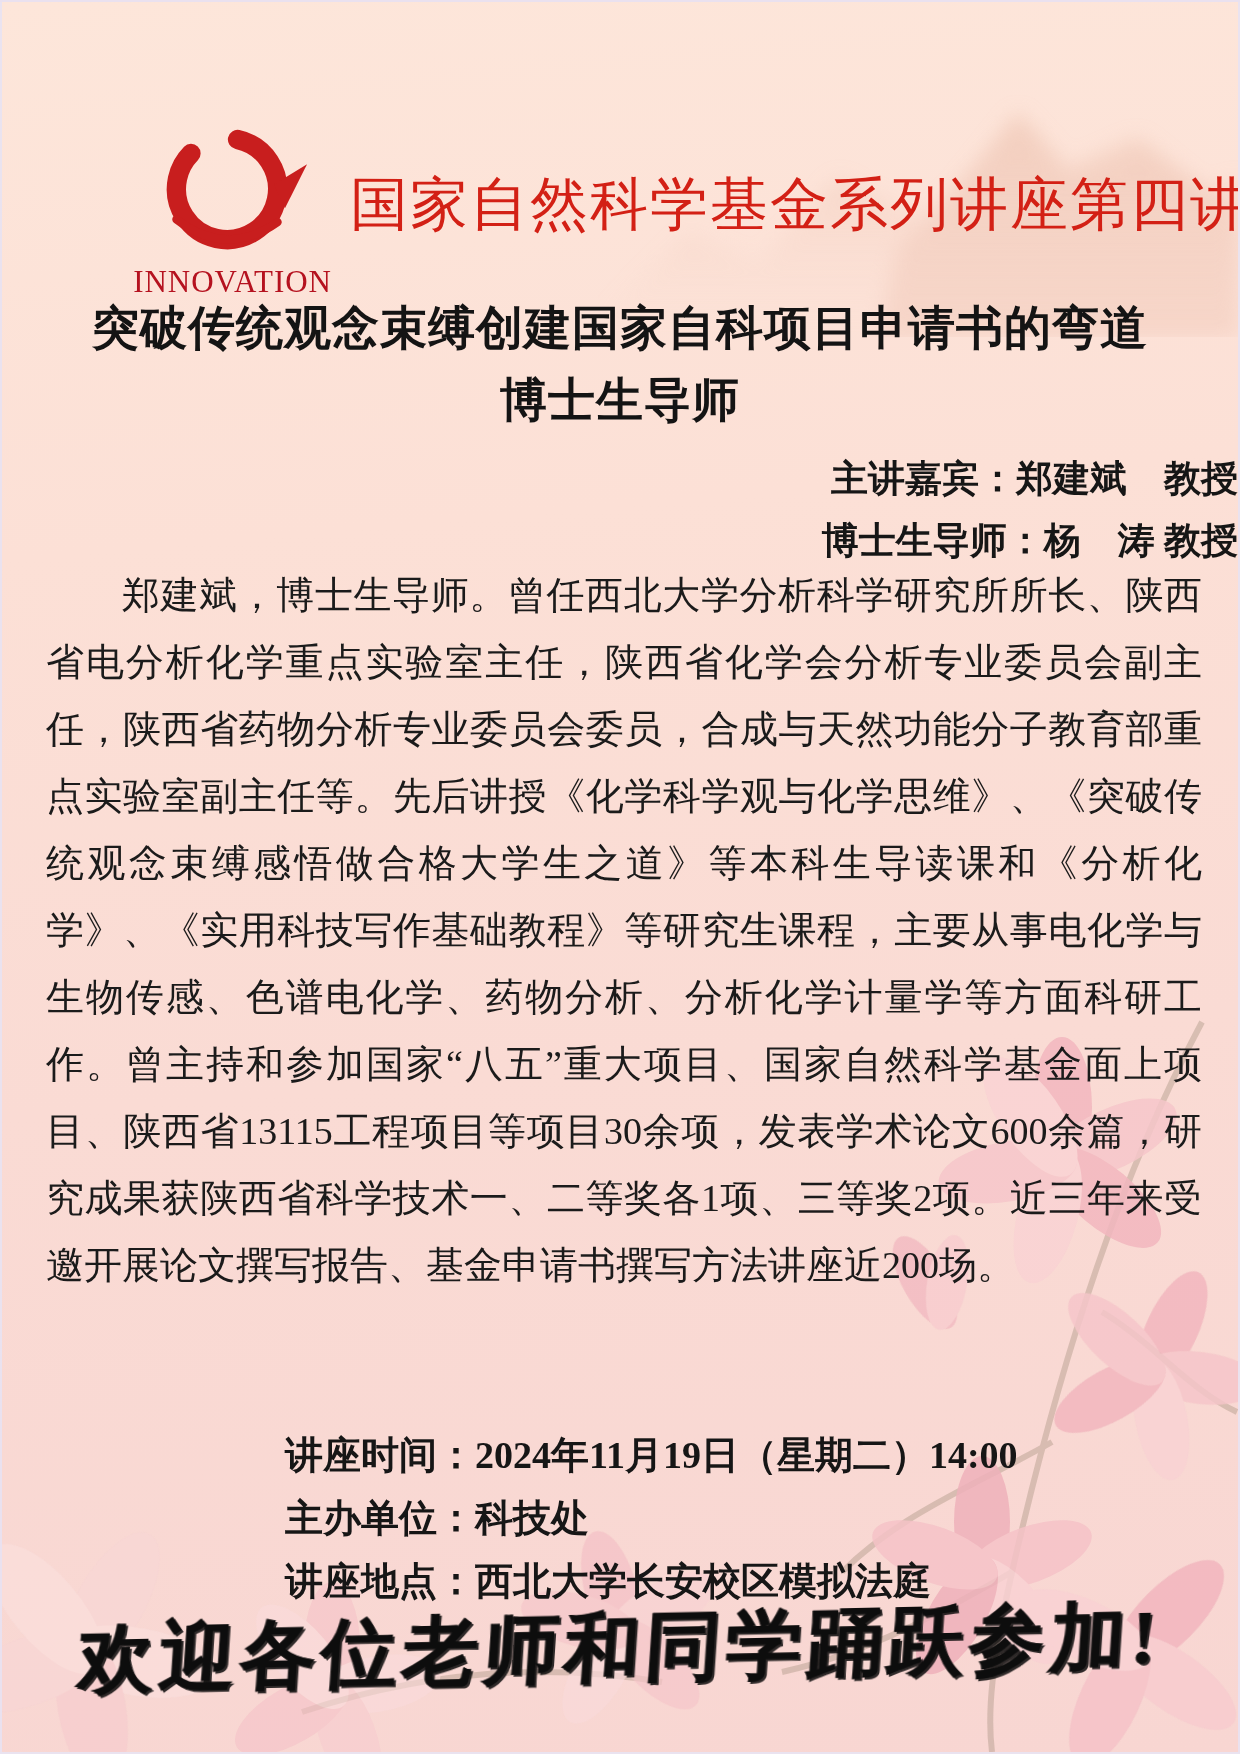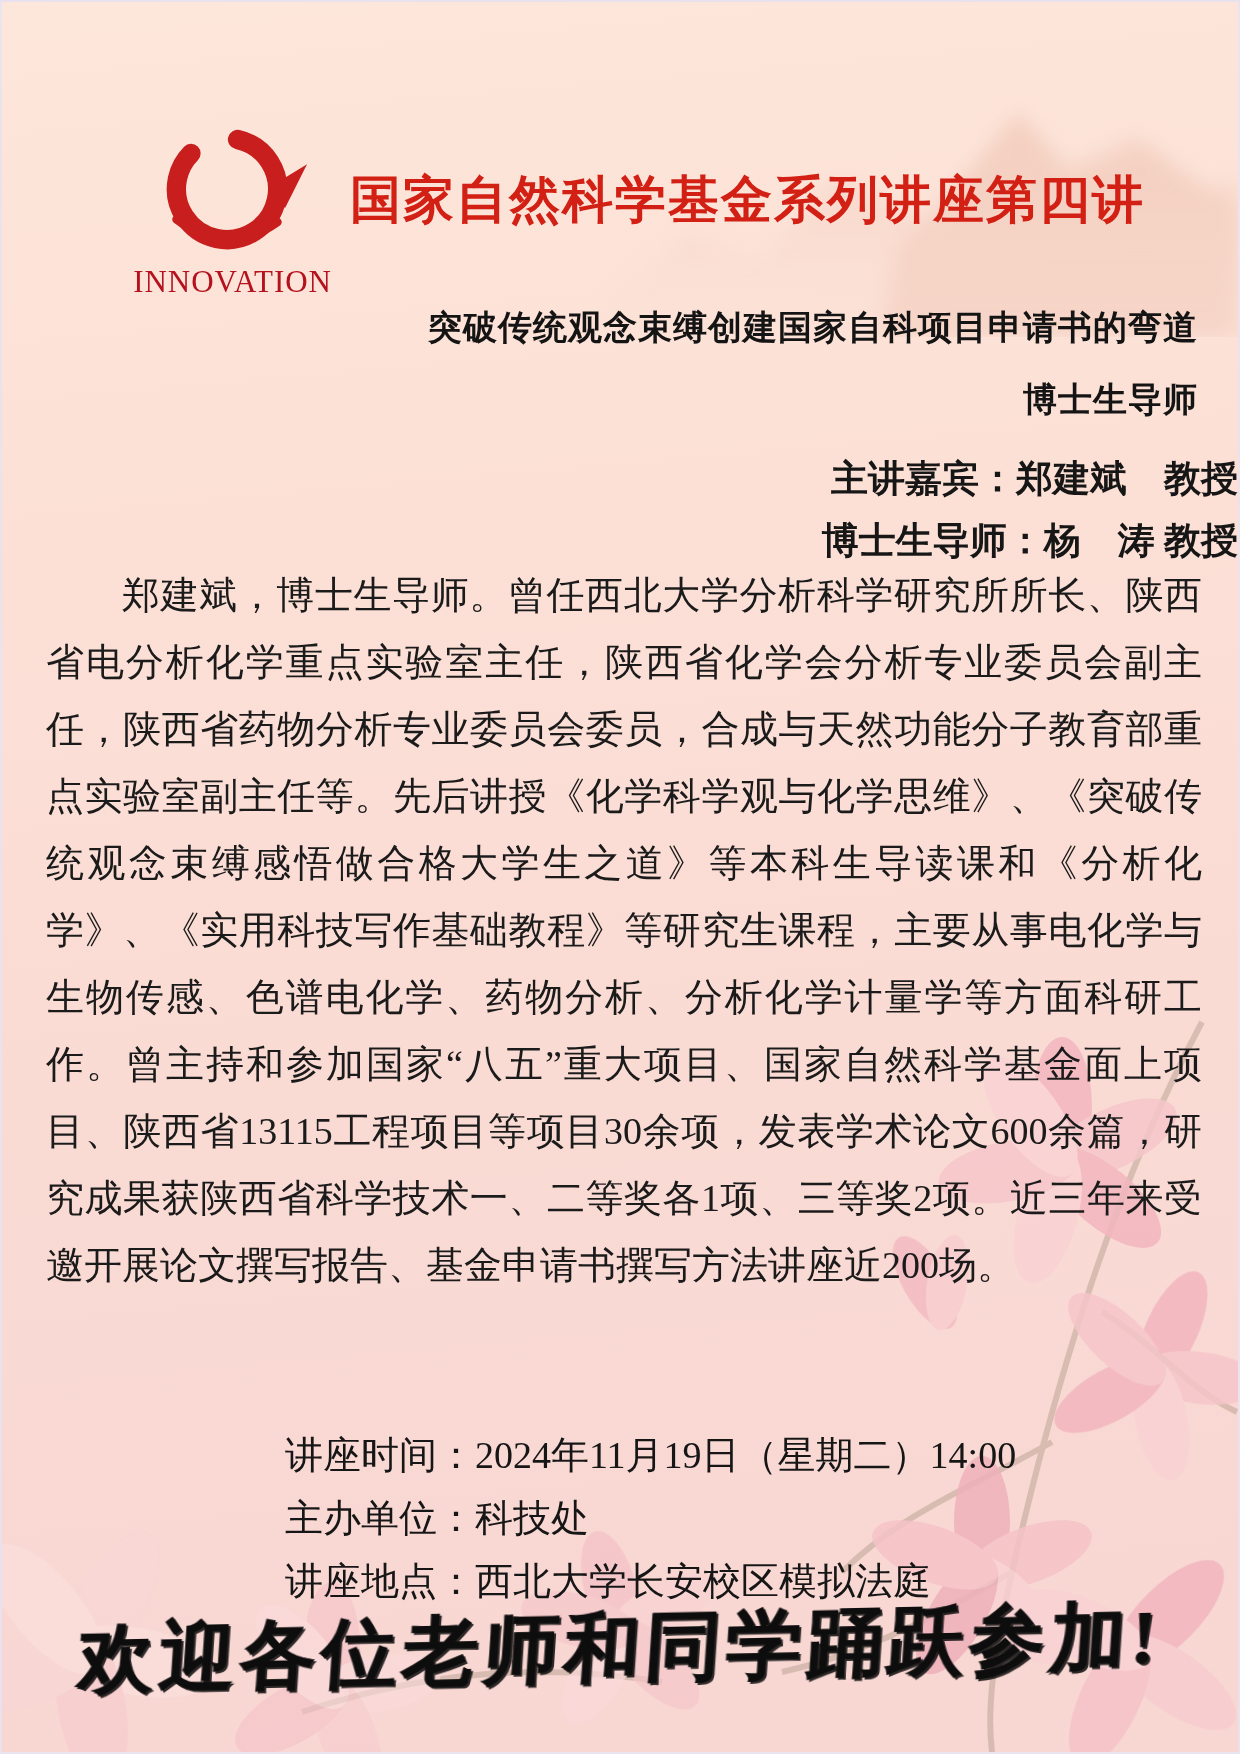--- a/index.html
+++ b/index.html
@@ -17,41 +17,41 @@
   .decor{position:absolute;pointer-events:none;}
   .decor-mountain{top:15px;right:0;width:640px;height:320px;opacity:.55;}
   .decor-flowers{bottom:0;left:0;width:1240px;height:740px;opacity:.6;}
   .logo-block{position:absolute;left:100px;top:118px;width:230px;text-align:right;}
   .logo-wordmark{
     margin-top:2px;font-size:31px;letter-spacing:1px;color:#b5121f;
     font-family:"Liberation Serif","DejaVu Serif",serif;font-weight:400;
   }
   .series-title{
     position:absolute;left:348px;top:164px;width:800px;
-    font-size:51px;font-weight:700;color:#d32015;letter-spacing:2px;
+    font-size:58px;font-weight:400;color:#d32015;letter-spacing:2px;
     white-space:nowrap;
   }
   .main-title{
     position:absolute;top:290px;left:40px;right:40px;
-    text-align:right;font-size:34px;font-weight:800;line-height:72px;
+    text-align:center;font-size:47px;font-weight:800;line-height:72px;
     color:#141414;letter-spacing:1px;
   }
   .guests{
     position:absolute;top:446px;left:0;right:0;
     text-align:right;font-size:37px;font-weight:700;line-height:62px;
     color:#161616;
   }
   .bio{
     position:absolute;top:560px;left:44px;right:36px;
     font-size:38px;line-height:67px;text-align:justify;
     text-indent:76px;color:#1b1b1b;font-weight:500;
   }
   .info-block{
     position:absolute;top:1422px;left:283px;
-    font-size:38px;font-weight:400;line-height:63px;color:#161616;
+    font-size:38px;font-weight:700;line-height:63px;color:#161616;
   }
   .welcome{
     position:absolute;top:1596px;left:0;right:0;
     text-align:center;font-size:76px;font-weight:700;
     letter-spacing:5px;color:#0d0d0d;
     transform:rotate(-1.2deg) skewX(-5deg);
     text-shadow:2px 2px 0 rgba(10,10,10,.85), -1px 0 0 rgba(10,10,10,.7);
   }
 </style>
 </head>

